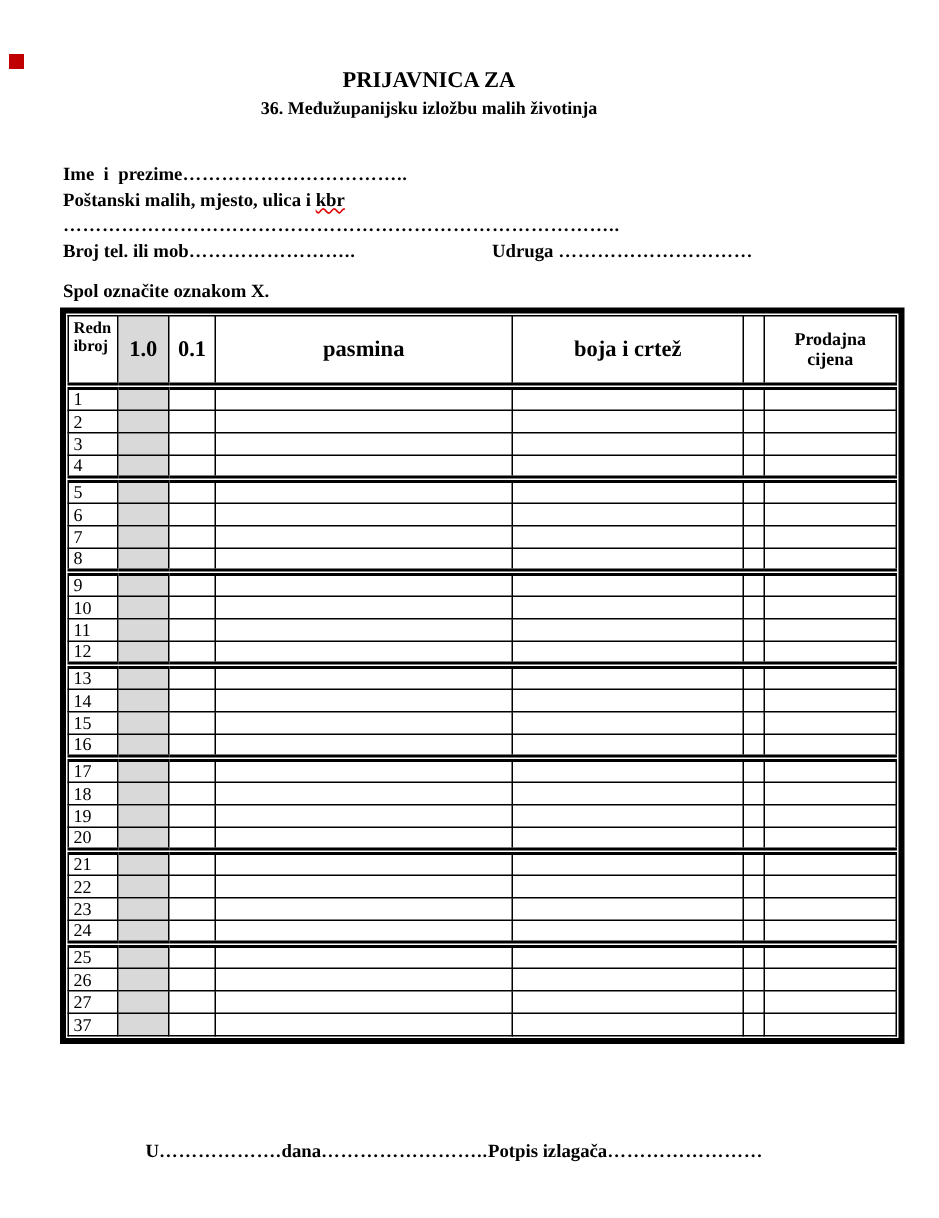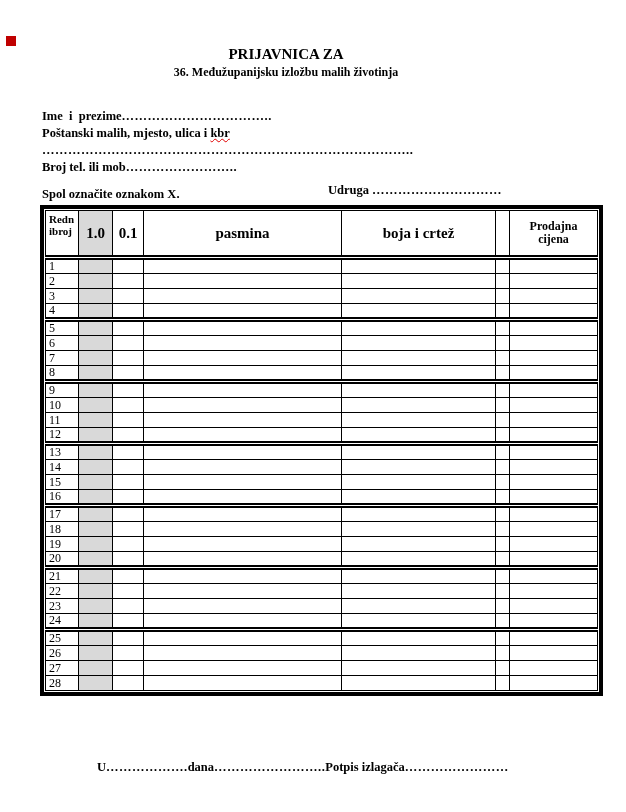--- a/index.html
+++ b/index.html
@@ -8,21 +8,21 @@
   .red-marker{position:absolute;left:6px;top:36px;width:10px;height:10px;background:#c00000;}
   .title-block{position:absolute;left:0;top:46px;width:572px;text-align:center;}
   .title{font-size:15px;font-weight:bold;line-height:17px;}
   .subtitle{font-size:12px;font-weight:bold;line-height:15px;margin-top:2px;}
   .form-block{position:absolute;left:42px;top:108px;width:560px;
               font-size:12.5px;font-weight:bold;line-height:17px;}
   .fline{white-space:pre;position:relative;height:17px;}
   .dots{letter-spacing:0.5px;}
   .squiggle{text-decoration:underline;text-decoration-style:wavy;
             text-decoration-color:#e00000;text-decoration-thickness:1px;}
-  .udruga-part{position:absolute;left:286px;top:0;white-space:pre;margin-top:23px;}
+  .udruga-part{position:absolute;left:286px;top:0;white-space:pre;}
   .sex-note{margin-top:10px;height:17px;}
   .table-wrap{position:absolute;left:40px;top:205px;width:563px;box-sizing:border-box;
               border:4px solid #000;padding:1px;background:#fff;}
   table{width:100%;border-collapse:collapse;table-layout:fixed;}
   th,td{border:1px solid #000;padding:0;overflow:hidden;}
   thead th{height:42px;font-weight:bold;font-size:15px;vertical-align:middle;
            text-align:center;border-bottom:5px double #000;}
   th.c1{text-align:left;vertical-align:top;white-space:pre-line;font-size:11px;
         line-height:12px;padding:2px 0 0 3px;font-weight:bold;margin-top:17px;}
   th.c7{white-space:pre-line;line-height:13px;font-size:12px;}
@@ -328,21 +328,21 @@
           <tr>
             <td class="num">27</td>
             <td class="shade"></td>
             <td></td>
             <td></td>
             <td></td>
             <td></td>
             <td></td>
           </tr>
           <tr>
-            <td class="num">28</td>
+            <td class="num">37</td>
             <td class="shade"></td>
             <td></td>
             <td></td>
             <td></td>
             <td></td>
             <td></td>
           </tr>
         </tbody>
       </table>
   </div>

